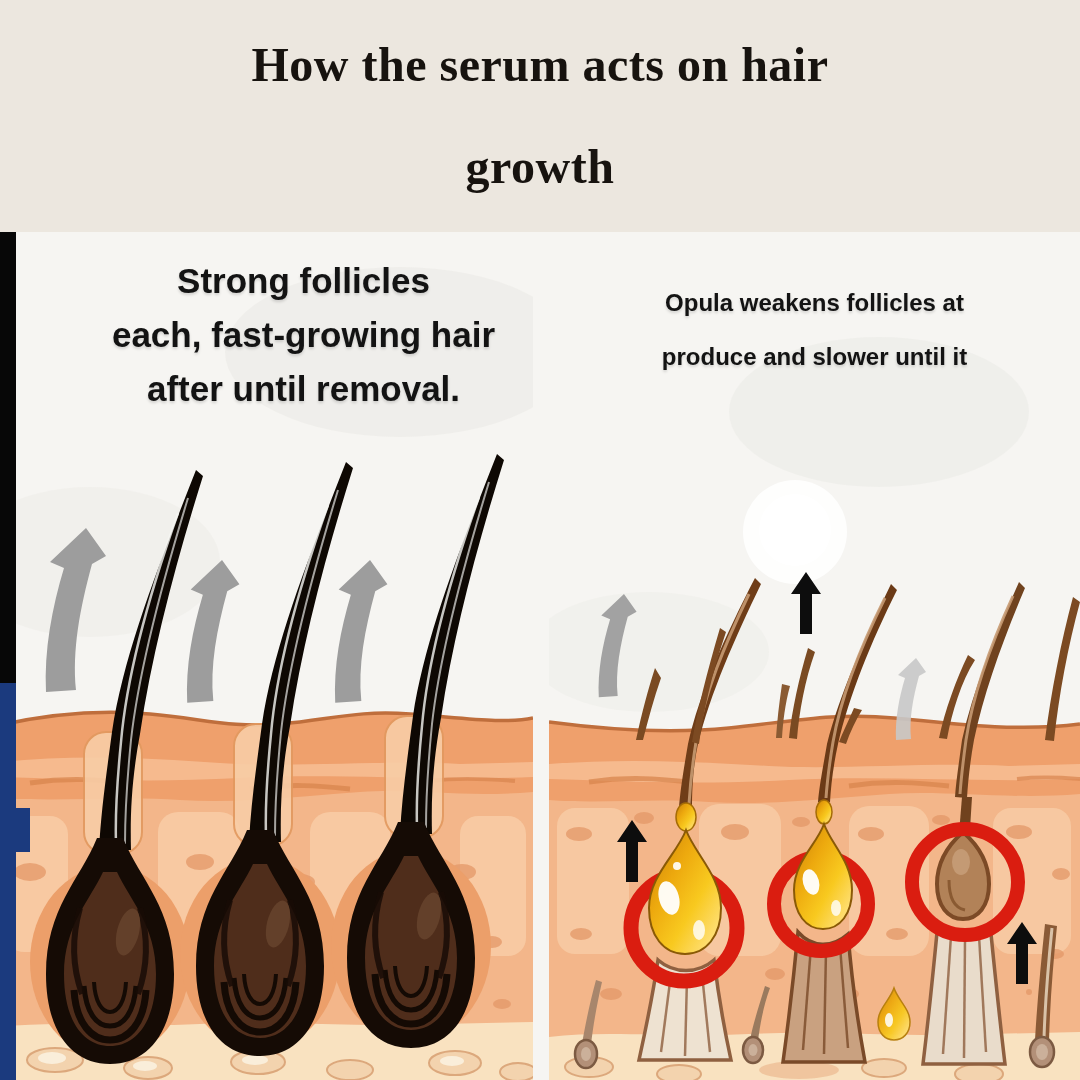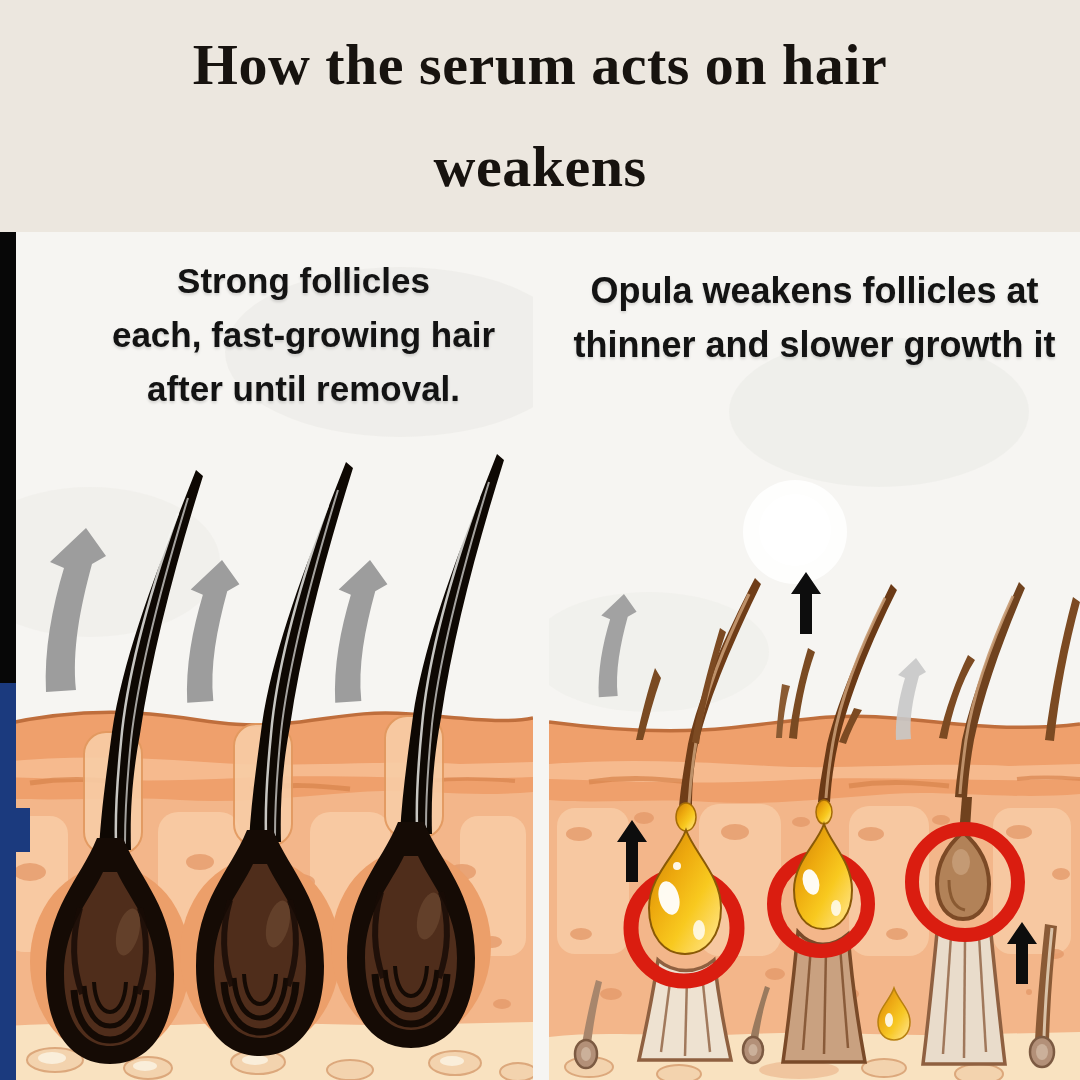--- a/index.html
+++ b/index.html
@@ -6,49 +6,49 @@
   .poster{
     position:relative;width:1080px;height:1080px;overflow:hidden;
     background:#ffffff;font-family:"Liberation Sans", sans-serif;
   }
   .title-bar{
     position:absolute;left:0;top:0;width:1080px;height:232px;
     background:#ece7df;display:flex;flex-direction:column;align-items:center;justify-content:center;
   }
   .title-line{
     font-family:"Liberation Serif","DejaVu Serif",serif;font-weight:700;
-    font-size:58px;line-height:102px;color:#17130f;letter-spacing:.5px;text-align:center;
+    font-size:48px;line-height:102px;color:#17130f;letter-spacing:.5px;text-align:center;
   }
   .content{position:absolute;left:0;top:232px;width:1080px;height:848px;background:#f6f5f2;}
   .panel{position:absolute;top:0;height:848px;overflow:hidden;}
   .panel.left{left:0;width:533px;}
   .panel.right{left:549px;width:531px;}
   .panel-svg{position:absolute;left:0;top:0;display:block;}
   .caption{
     position:absolute;left:0;width:100%;text-align:center;z-index:4;
     font-weight:700;color:#131313;text-shadow:0 2px 3px rgba(0,0,0,.15);
   }
   .caption.left-cap{top:22px;font-size:35px;line-height:54px;padding-left:37px;}
-  .caption.right-cap{top:32px;font-size:36px;line-height:54px;}
+  .caption.right-cap{top:44px;font-size:24px;line-height:54px;}
   .divider{
     position:absolute;left:533px;top:232px;width:16px;height:848px;z-index:6;
     background:linear-gradient(to bottom,#070707 0px,#070707 451px,#1b3a7e 451px,#1b3a7e 848px);
   }
   .divider-square{
     position:absolute;left:-14px;top:576px;width:44px;height:44px;background:#1b3a7e;
   }
 </style>
 </head>
 <body>
 
 <div class="poster">
 
   <div class="title-bar">
     <div class="title-line">How the serum acts on hair</div>
-    <div class="title-line">weakens</div>
+    <div class="title-line">growth</div>
   </div>
 
   <div class="content">
 
     <div class="panel left">
       <div class="caption left-cap">
         <div>Strong follicles</div>
         <div>each, fast-growing hair</div>
         <div>after until removal.</div>
       </div>
@@ -130,21 +130,21 @@
         <use href="#gArrow" transform="translate(182,328) scale(0.87)" fill="#9d9d9d"></use>
         <use href="#strongFollicle" transform="translate(150,-8)"></use>
         <use href="#gArrow" transform="translate(330,328) scale(0.87)" fill="#9d9d9d"></use>
         <use href="#strongFollicle" transform="translate(301,-16)"></use>
       </svg>
     </div>
 
     <div class="panel right">
       <div class="caption right-cap">
         <div>Opula weakens follicles at</div>
-        <div>thinner and slower growth it</div>
+        <div>produce and slower until it</div>
       </div>
 
       <svg class="panel-svg" width="531" height="848" viewBox="0 0 531 848">
         <defs>
           <linearGradient id="goldGrad" x1="0" y1="0" x2="1" y2="1">
             <stop offset="0" stop-color="#c87d08"></stop>
             <stop offset="0.35" stop-color="#eda90e"></stop>
             <stop offset="0.62" stop-color="#f8c91f"></stop>
             <stop offset="0.9" stop-color="#ffe07a"></stop>
           </linearGradient>

